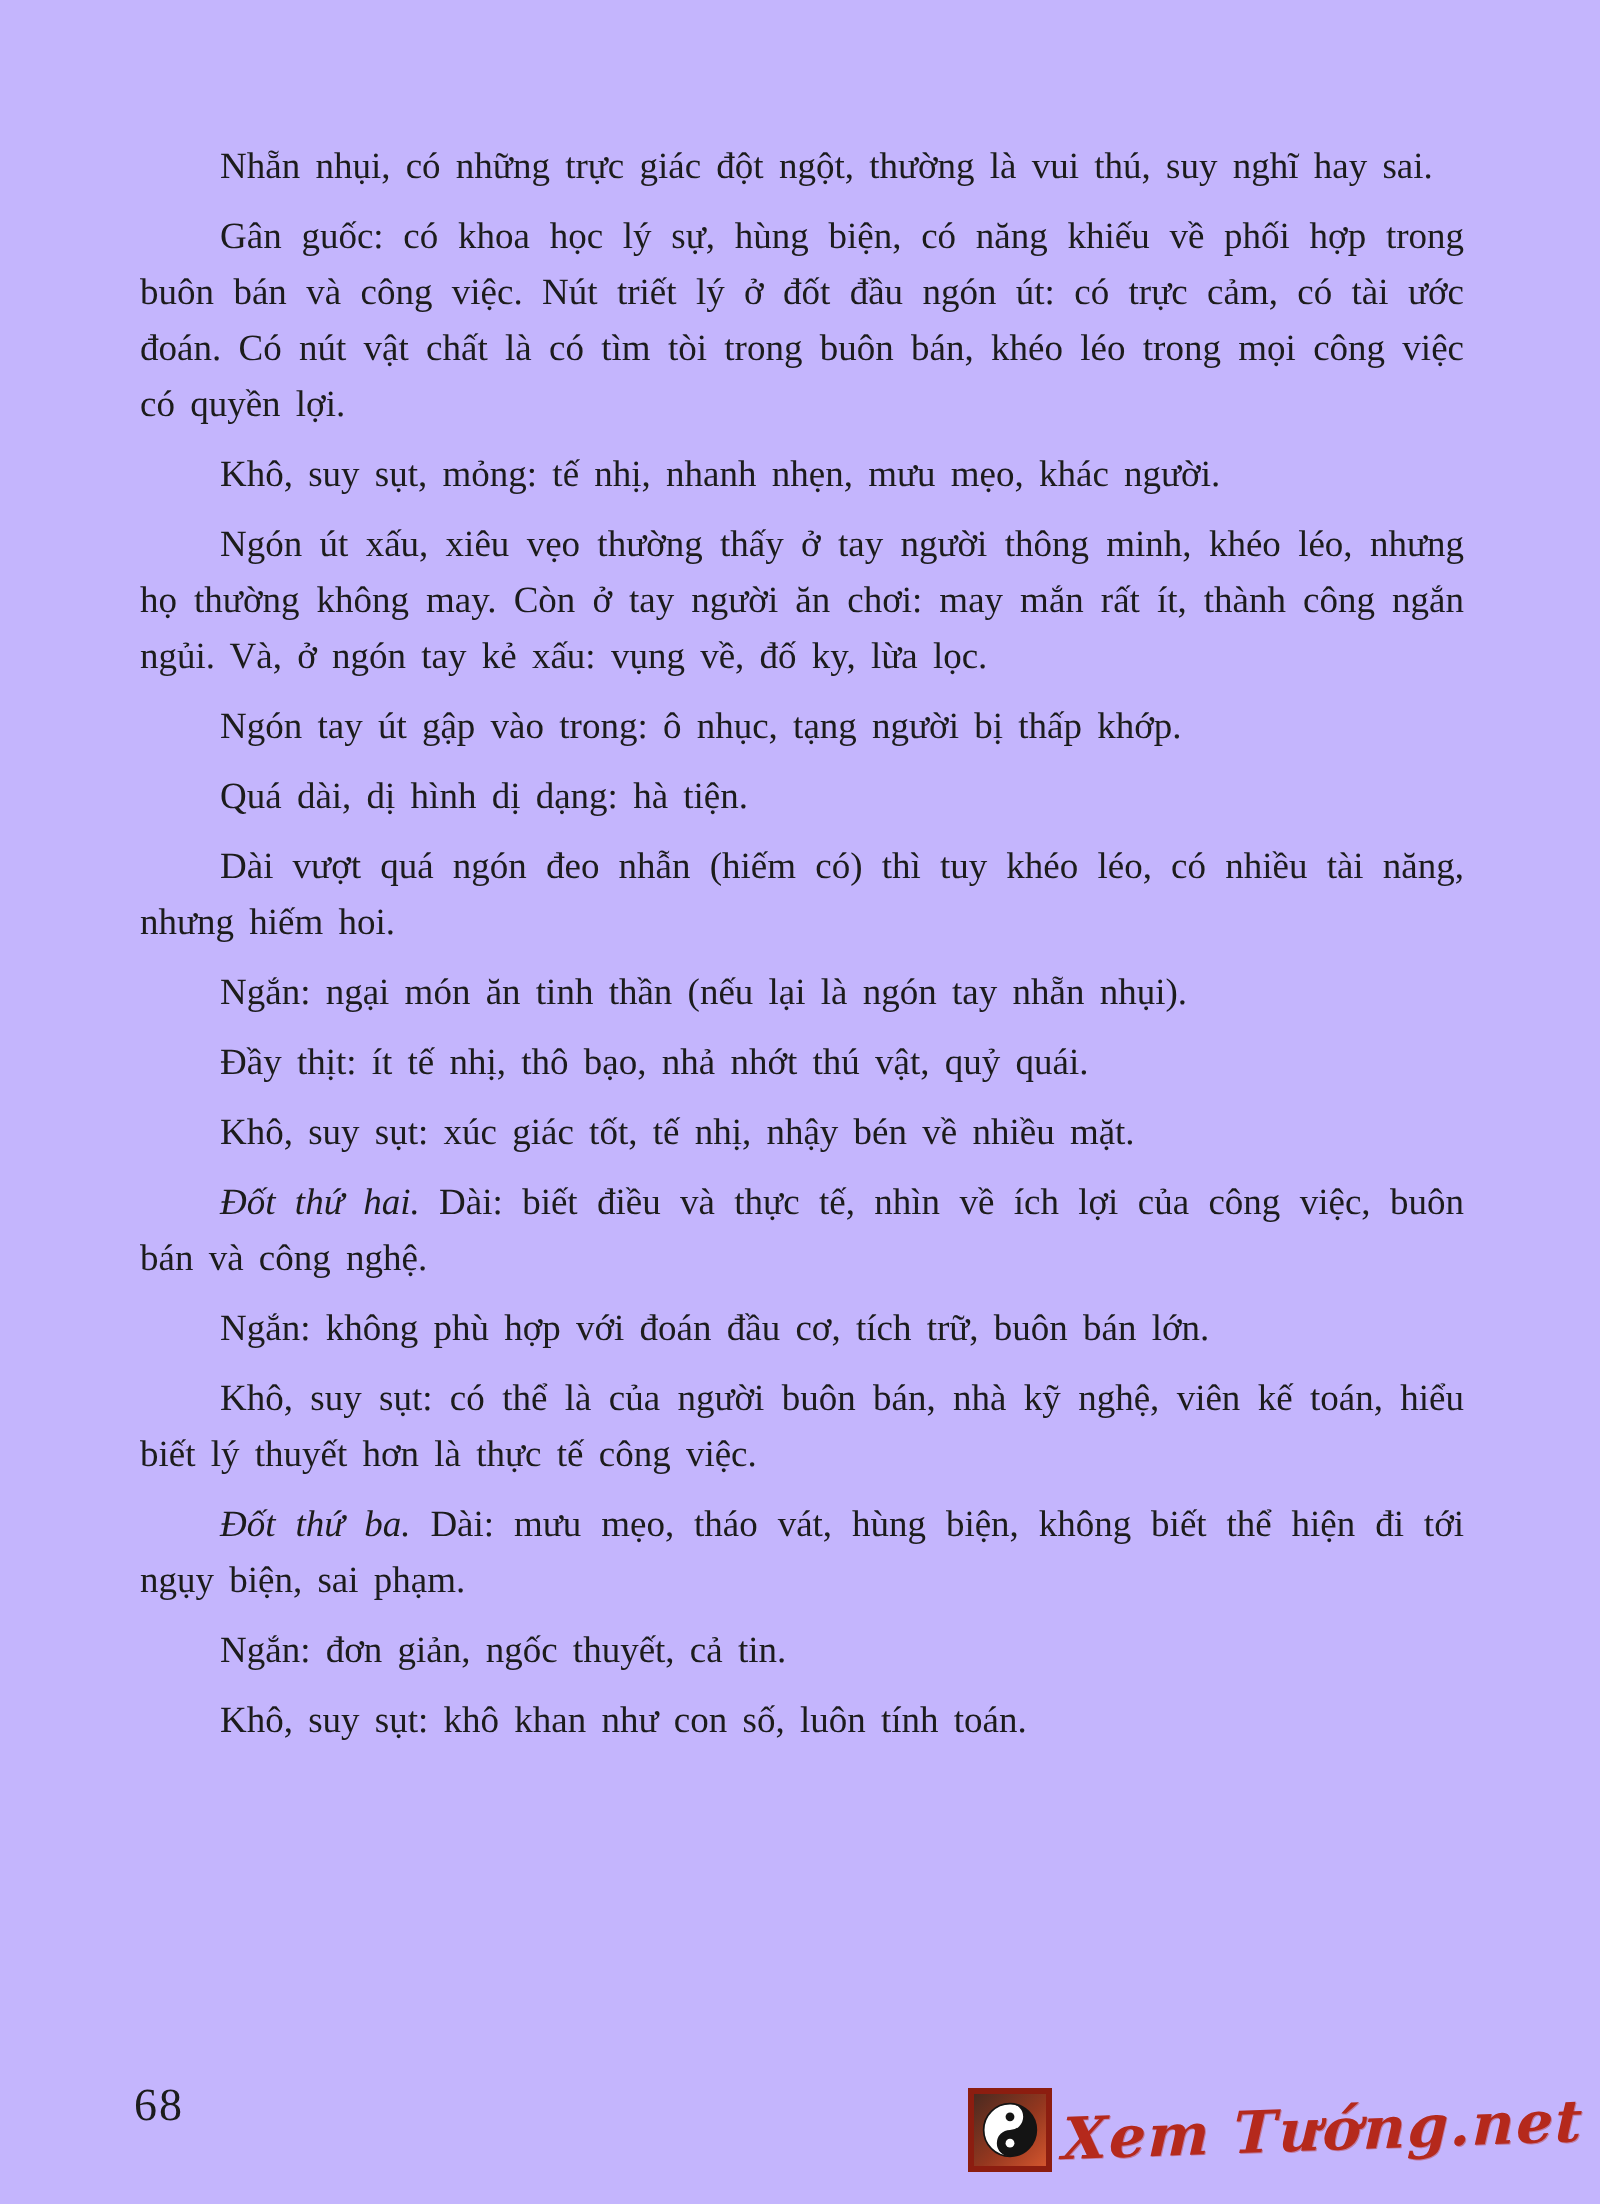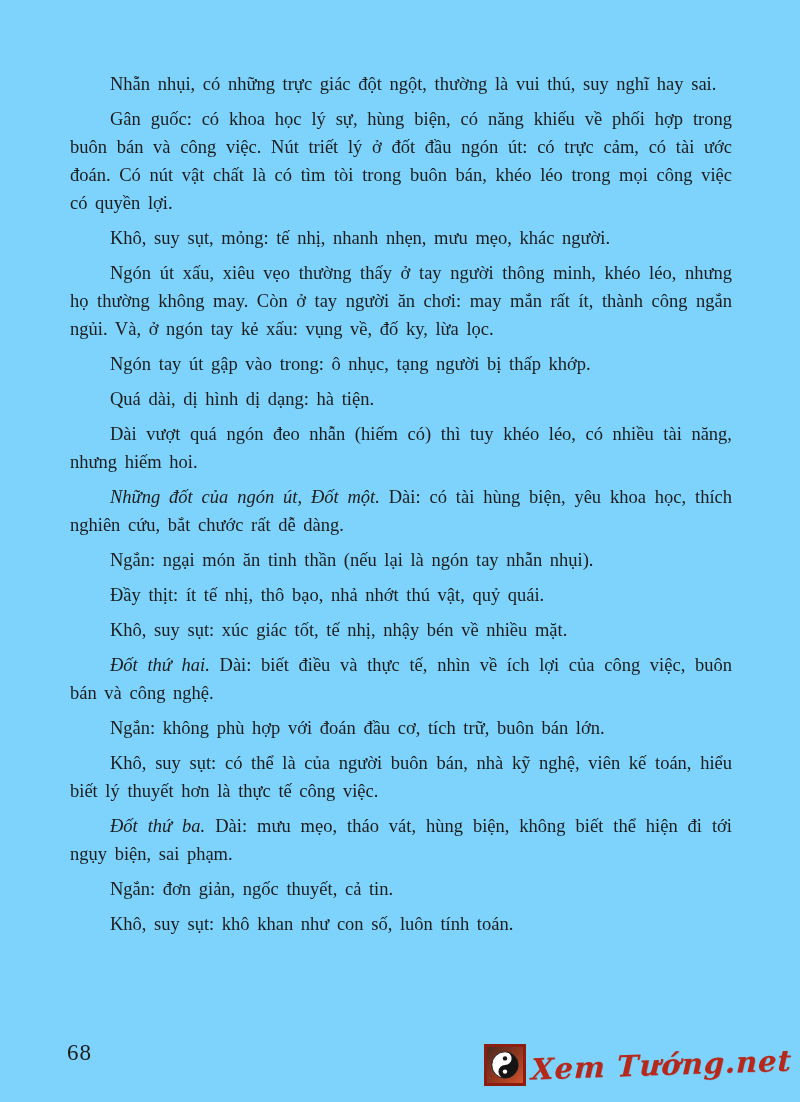--- a/index.html
+++ b/index.html
@@ -6,21 +6,21 @@
     margin: 0;
     padding: 0;
     background: #e8e8e8;
     font-family: "Liberation Serif", serif;
   }
   .page {
     position: relative;
     width: 800px;
     height: 1102px;
     margin: 0 auto;
-    background: #7dd3fc;
+    background: #c4b5fd;
     overflow: hidden;
     color: #191919;
   }
   .text-block {
     position: absolute;
     left: 70px;
     top: 70px;
     width: 662px;
     font-size: 18.5px;
     line-height: 28px;
@@ -84,21 +84,20 @@
 <div class="page">
 
   <main class="text-block" id="paragraphs">
       <p><span>Nhẵn nhụi, có những trực giác đột ngột, thường là vui thú, suy nghĩ hay sai.</span></p>
       <p><span>Gân guốc: có khoa học lý sự, hùng biện, có năng khiếu về phối hợp trong buôn bán và công việc. Nút triết lý ở đốt đầu ngón út: có trực cảm, có tài ước đoán. Có nút vật chất là có tìm tòi trong buôn bán, khéo léo trong mọi công việc có quyền lợi.</span></p>
       <p><span>Khô, suy sụt, mỏng: tế nhị, nhanh nhẹn, mưu mẹo, khác người.</span></p>
       <p><span>Ngón út xấu, xiêu vẹo thường thấy ở tay người thông minh, khéo léo, nhưng họ thường không may. Còn ở tay người ăn chơi: may mắn rất ít, thành công ngắn ngủi. Và, ở ngón tay kẻ xấu: vụng về, đố ky, lừa lọc.</span></p>
       <p><span>Ngón tay út gập vào trong: ô nhục, tạng người bị thấp khớp.</span></p>
       <p><span>Quá dài, dị hình dị dạng: hà tiện.</span></p>
       <p><span>Dài vượt quá ngón đeo nhẫn (hiếm có) thì tuy khéo léo, có nhiều tài năng, nhưng hiếm hoi.</span></p>
-      <p><em class="lead">Những đốt của ngón út, Đốt một.</em><span> Dài: có tài hùng biện, yêu khoa học, thích nghiên cứu, bắt chước rất dễ dàng.</span></p>
       <p><span>Ngắn: ngại món ăn tinh thần (nếu lại là ngón tay nhẵn nhụi).</span></p>
       <p><span>Đầy thịt: ít tế nhị, thô bạo, nhả nhớt thú vật, quỷ quái.</span></p>
       <p><span>Khô, suy sụt: xúc giác tốt, tế nhị, nhậy bén về nhiều mặt.</span></p>
       <p><em class="lead">Đốt thứ hai.</em><span> Dài: biết điều và thực tế, nhìn về ích lợi của công việc, buôn bán và công nghệ.</span></p>
       <p><span>Ngắn: không phù hợp với đoán đầu cơ, tích trữ, buôn bán lớn.</span></p>
       <p><span>Khô, suy sụt: có thể là của người buôn bán, nhà kỹ nghệ, viên kế toán, hiểu biết lý thuyết hơn là thực tế công việc.</span></p>
       <p><em class="lead">Đốt thứ ba.</em><span> Dài: mưu mẹo, tháo vát, hùng biện, không biết thể hiện đi tới ngụy biện, sai phạm.</span></p>
       <p><span>Ngắn: đơn giản, ngốc thuyết, cả tin.</span></p>
       <p><span>Khô, suy sụt: khô khan như con số, luôn tính toán.</span></p>
     </main>

